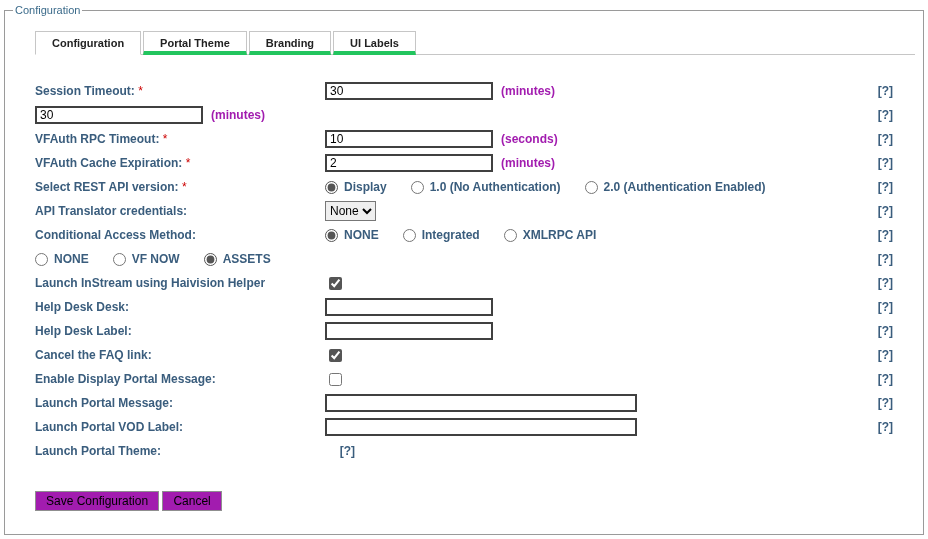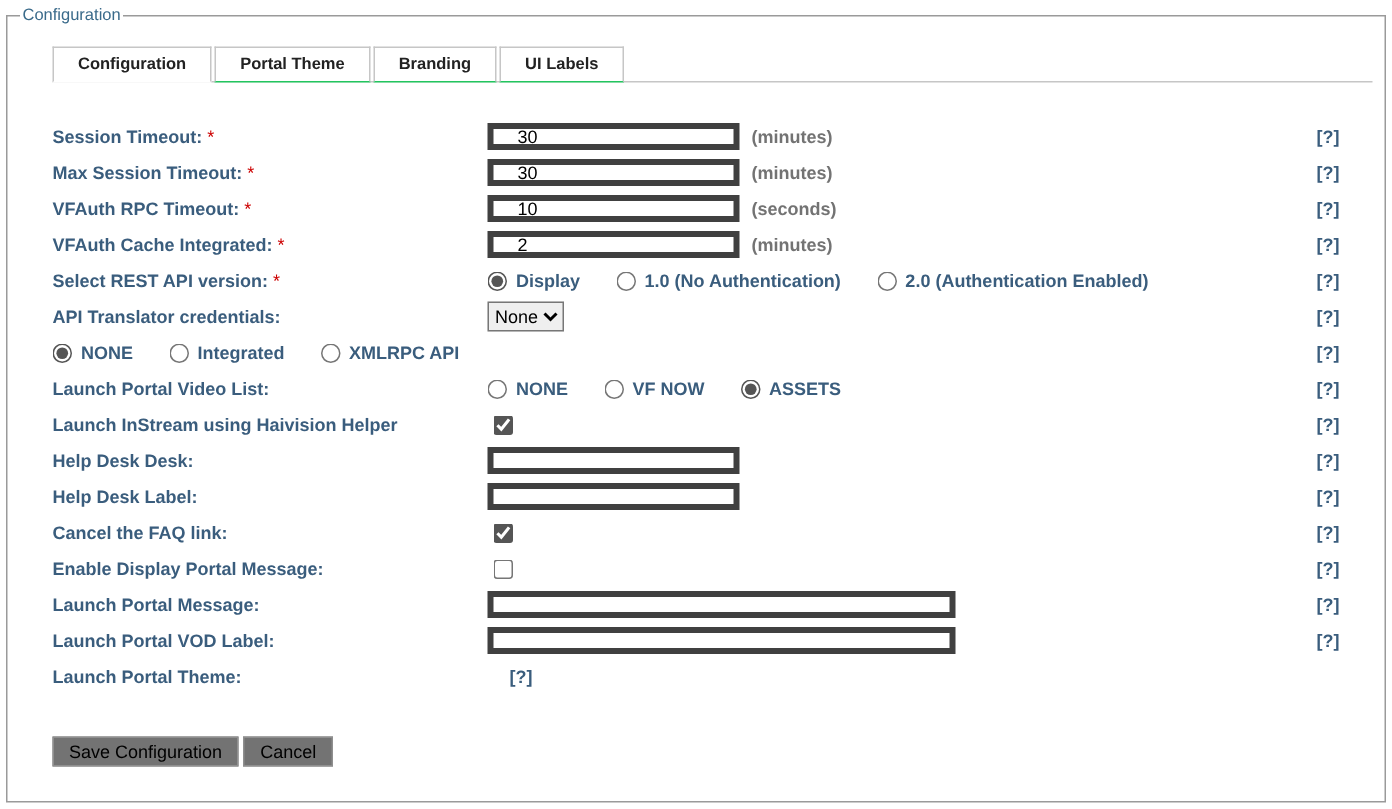--- a/index.html
+++ b/index.html
@@ -49,21 +49,21 @@
     font-weight: bold;
     color: #222;
     position: relative;
     top: 1px;
     cursor: pointer;
     box-sizing: border-box;
     height: 24px;
     line-height: 14px;
   }
   .tab.inactive {
-    border-bottom: 1px solid #22c55e;
+    border-bottom: 4px solid #22c55e;
     cursor: pointer;
   }
 
   
   .rows {
     margin-left: 22px;
     margin-right: 22px;
   }
   .row {
     display: flex;
@@ -94,22 +94,22 @@
     flex: 0 0 30px;
     text-align: right;
     color: #3a5d7d;
     font-weight: bold;
     font-size: 12px;
     cursor: pointer;
   }
 
   input[type=text].txt {
     height: 18px;
-    border: 4px solid #404040;
-    padding: 0 16px;
+    border: 2px solid #404040;
+    padding: 0 3px;
     font-size: 12px;
     box-sizing: border-box;
   }
   .txt-sm { width: 168px; }
   .txt-lg { width: 312px; }
 
   select.sel {
     border: 1px solid #777;
     font-size: 12px;
     height: 20px;
@@ -131,35 +131,35 @@
   .radiogrp input[type=radio] {
     margin:0 2px 0 0;
     accent-color: #555;
   }
 
   input[type=checkbox] {
     accent-color: #555;
   }
 
   .unit {
-    color: #737373;
+    color: #a21caf;
     font-weight: bold;
     font-size: 12px;
     margin-left: 2px;
   }
 
   .buttons {
     margin: 28px 0 0 22px;
   }
   .btn {
     font-family: inherit;
     font-size: 12px;
     padding: 2px 10px;
     border: 1px solid #8f8f8f;
-    background: #737373;
+    background: #a21caf;
     cursor: pointer;
   }
 </style>
 </head>
 <body>
 
 <div class="page">
   <fieldset class="config">
     <legend>Configuration</legend>
 
@@ -177,44 +177,41 @@
           <span>Session Timeout:</span> <span class="req">*</span>
         </div>
         <div class="col-control">
           <input type="text" class="txt txt-sm" value="30" style="">
           <span class="unit">(minutes)</span>
         </div>
         <div class="col-help">[?]</div>
       </div>
 
       <div class="row">
-        <div class="col-label">
-          <span>Max Session Timeout:</span> <span class="req">*</span>
-        </div>
         <div class="col-control">
           <input type="text" class="txt txt-sm" value="30" style="">
           <span class="unit">(minutes)</span>
         </div>
         <div class="col-help">[?]</div>
       </div>
 
       <div class="row">
         <div class="col-label">
           <span>VFAuth RPC Timeout:</span> <span class="req">*</span>
         </div>
         <div class="col-control">
           <input type="text" class="txt txt-sm" value="10" style="">
           <span class="unit">(seconds)</span>
         </div>
         <div class="col-help">[?]</div>
       </div>
 
       <div class="row">
         <div class="col-label">
-          <span>VFAuth Cache Integrated:</span> <span class="req">*</span>
+          <span>VFAuth Cache Expiration:</span> <span class="req">*</span>
         </div>
         <div class="col-control">
           <input type="text" class="txt txt-sm" value="2" style="">
           <span class="unit">(minutes)</span>
         </div>
         <div class="col-help">[?]</div>
       </div>
 
       <div class="row">
         <div class="col-label">
@@ -243,41 +240,41 @@
         <div class="col-label">API Translator credentials:</div>
         <div class="col-control">
           <select class="sel">
             <option>None</option>
           </select>
         </div>
         <div class="col-help">[?]</div>
       </div>
 
       <div class="row">
+        <div class="col-label">Conditional Access Method:</div>
         <div class="col-control">
           <div class="radiogrp">
             <label>
                 <input type="radio" name="cam" checked="" style=""> 
                 <span class="rlabel">NONE</span>
               </label>
             <label>
                 <input type="radio" name="cam" style=""> 
                 <span class="rlabel">Integrated</span>
               </label>
             <label>
                 <input type="radio" name="cam" style=""> 
                 <span class="rlabel">XMLRPC API</span>
               </label>
           </div>
         </div>
         <div class="col-help">[?]</div>
       </div>
 
       <div class="row">
-        <div class="col-label">Launch Portal Video List:</div>
         <div class="col-control">
           <div class="radiogrp">
             <label>
                 <input type="radio" name="vl" style=""> 
                 <span class="rlabel">NONE</span>
               </label>
             <label>
                 <input type="radio" name="vl" style=""> 
                 <span class="rlabel">VF NOW</span>
               </label>

